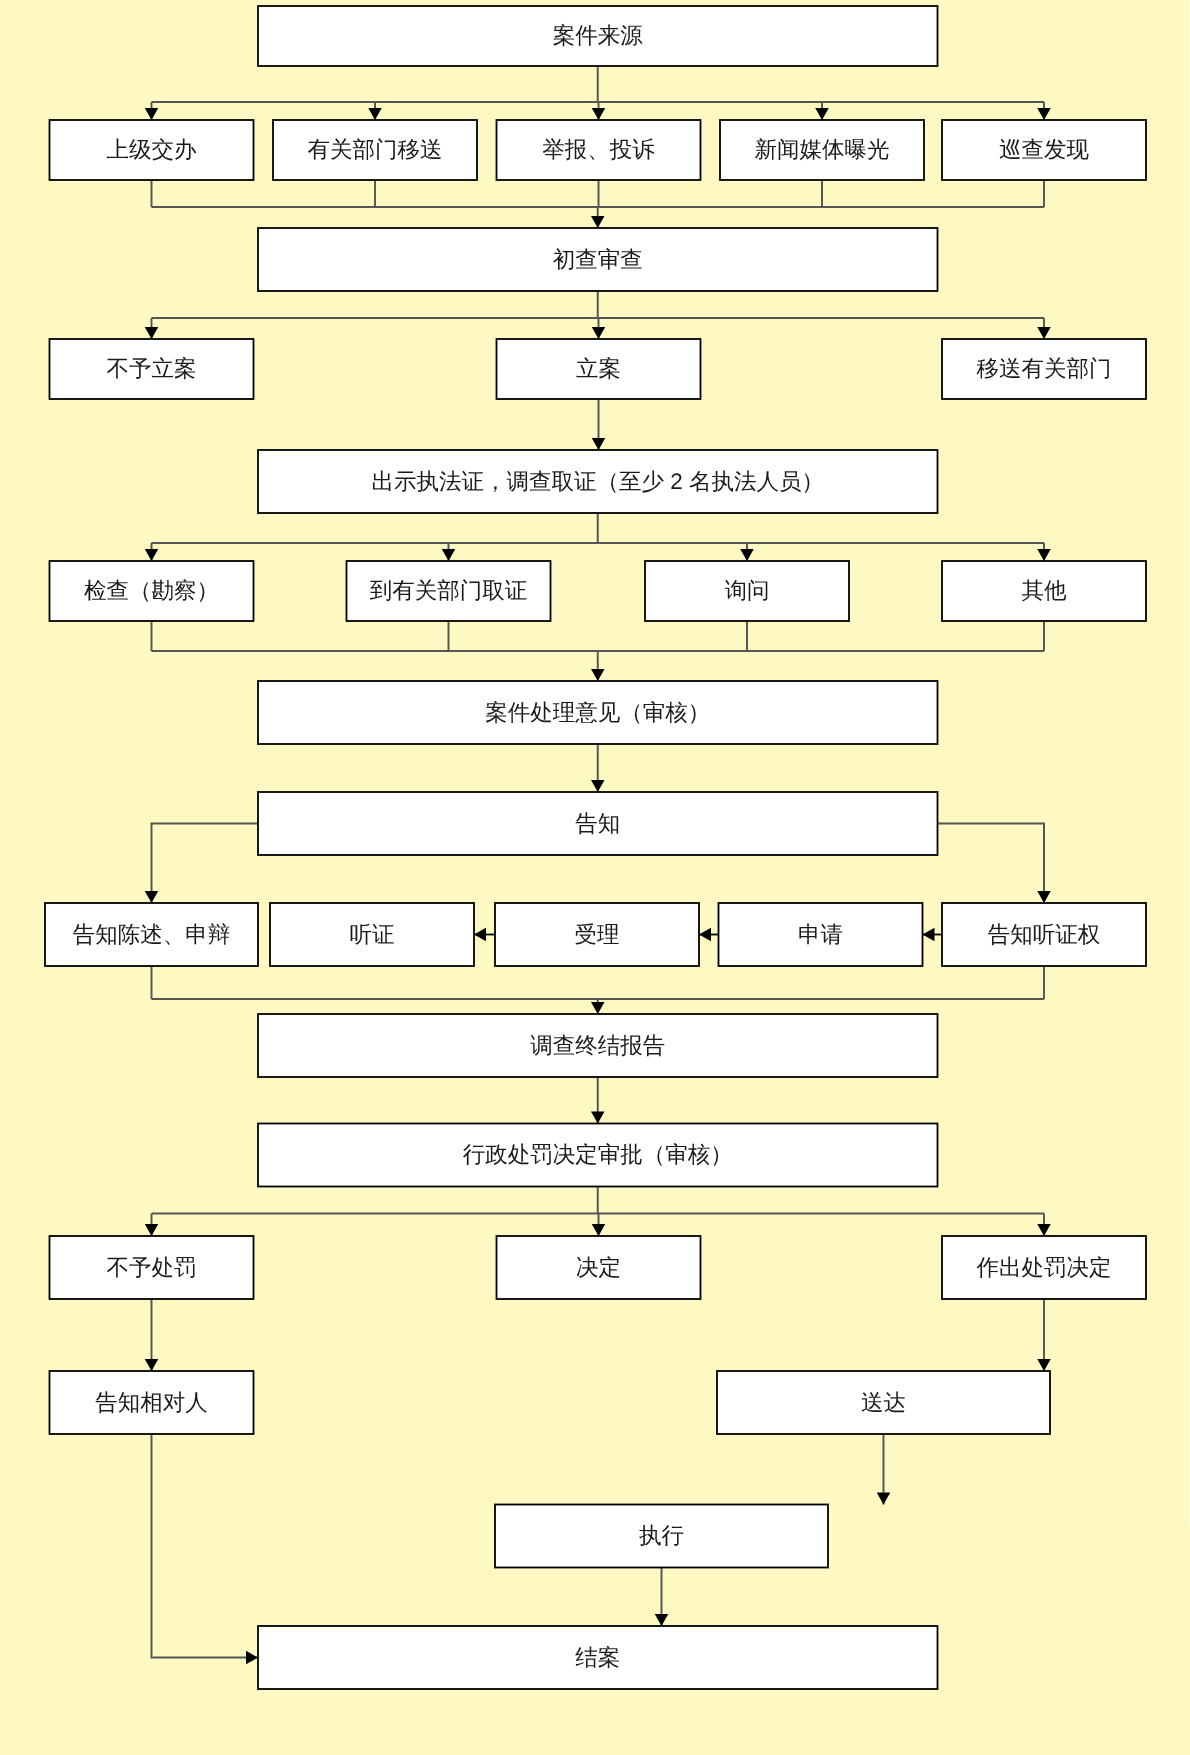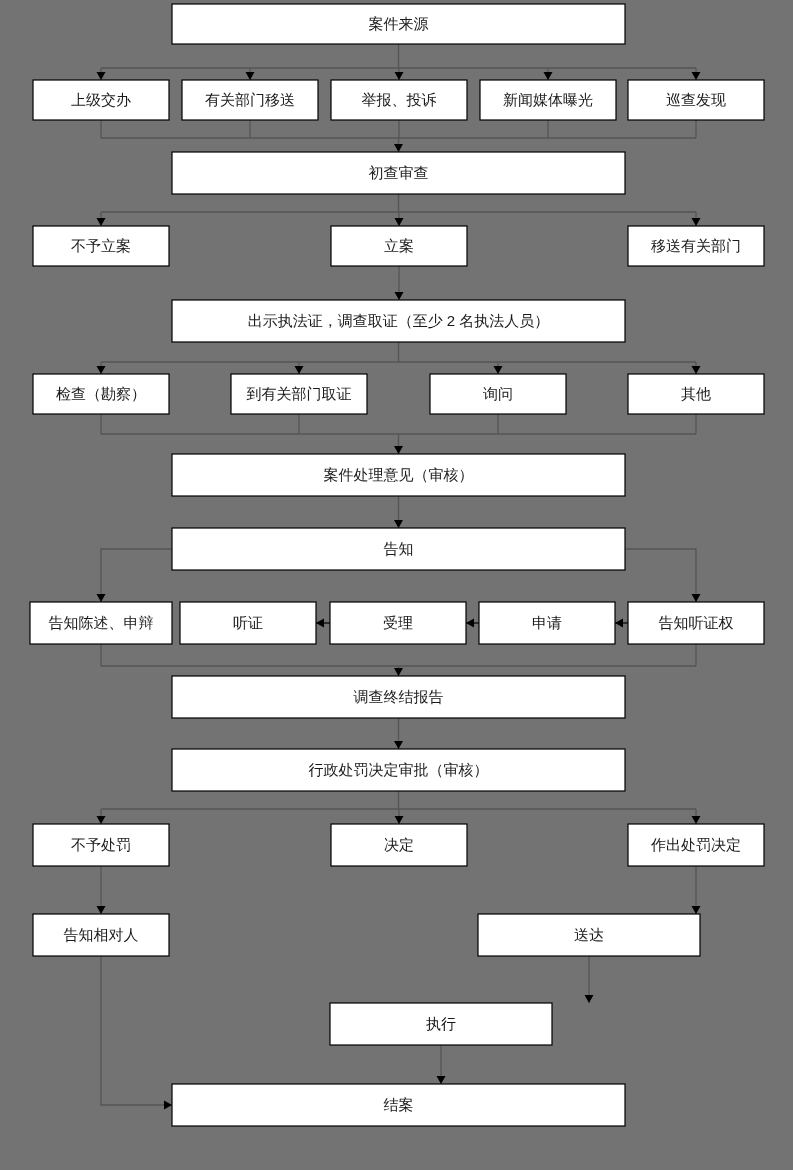--- a/index.html
+++ b/index.html
@@ -7,21 +7,21 @@
     padding: 0;
     background: #ffffff;
   }
   body {
     font-family: "Liberation Sans", "DejaVu Sans", sans-serif;
   }
   #flowchart-root {
     position: relative;
     width: 793px;
     height: 1170px;
-    background: #737373;
+    background: #fef9c3;
     overflow: hidden;
   }
   svg.chart-canvas {
     position: absolute;
     top: 0;
     left: 0;
     width: 793px;
     height: 1170px;
     display: block;
   }

